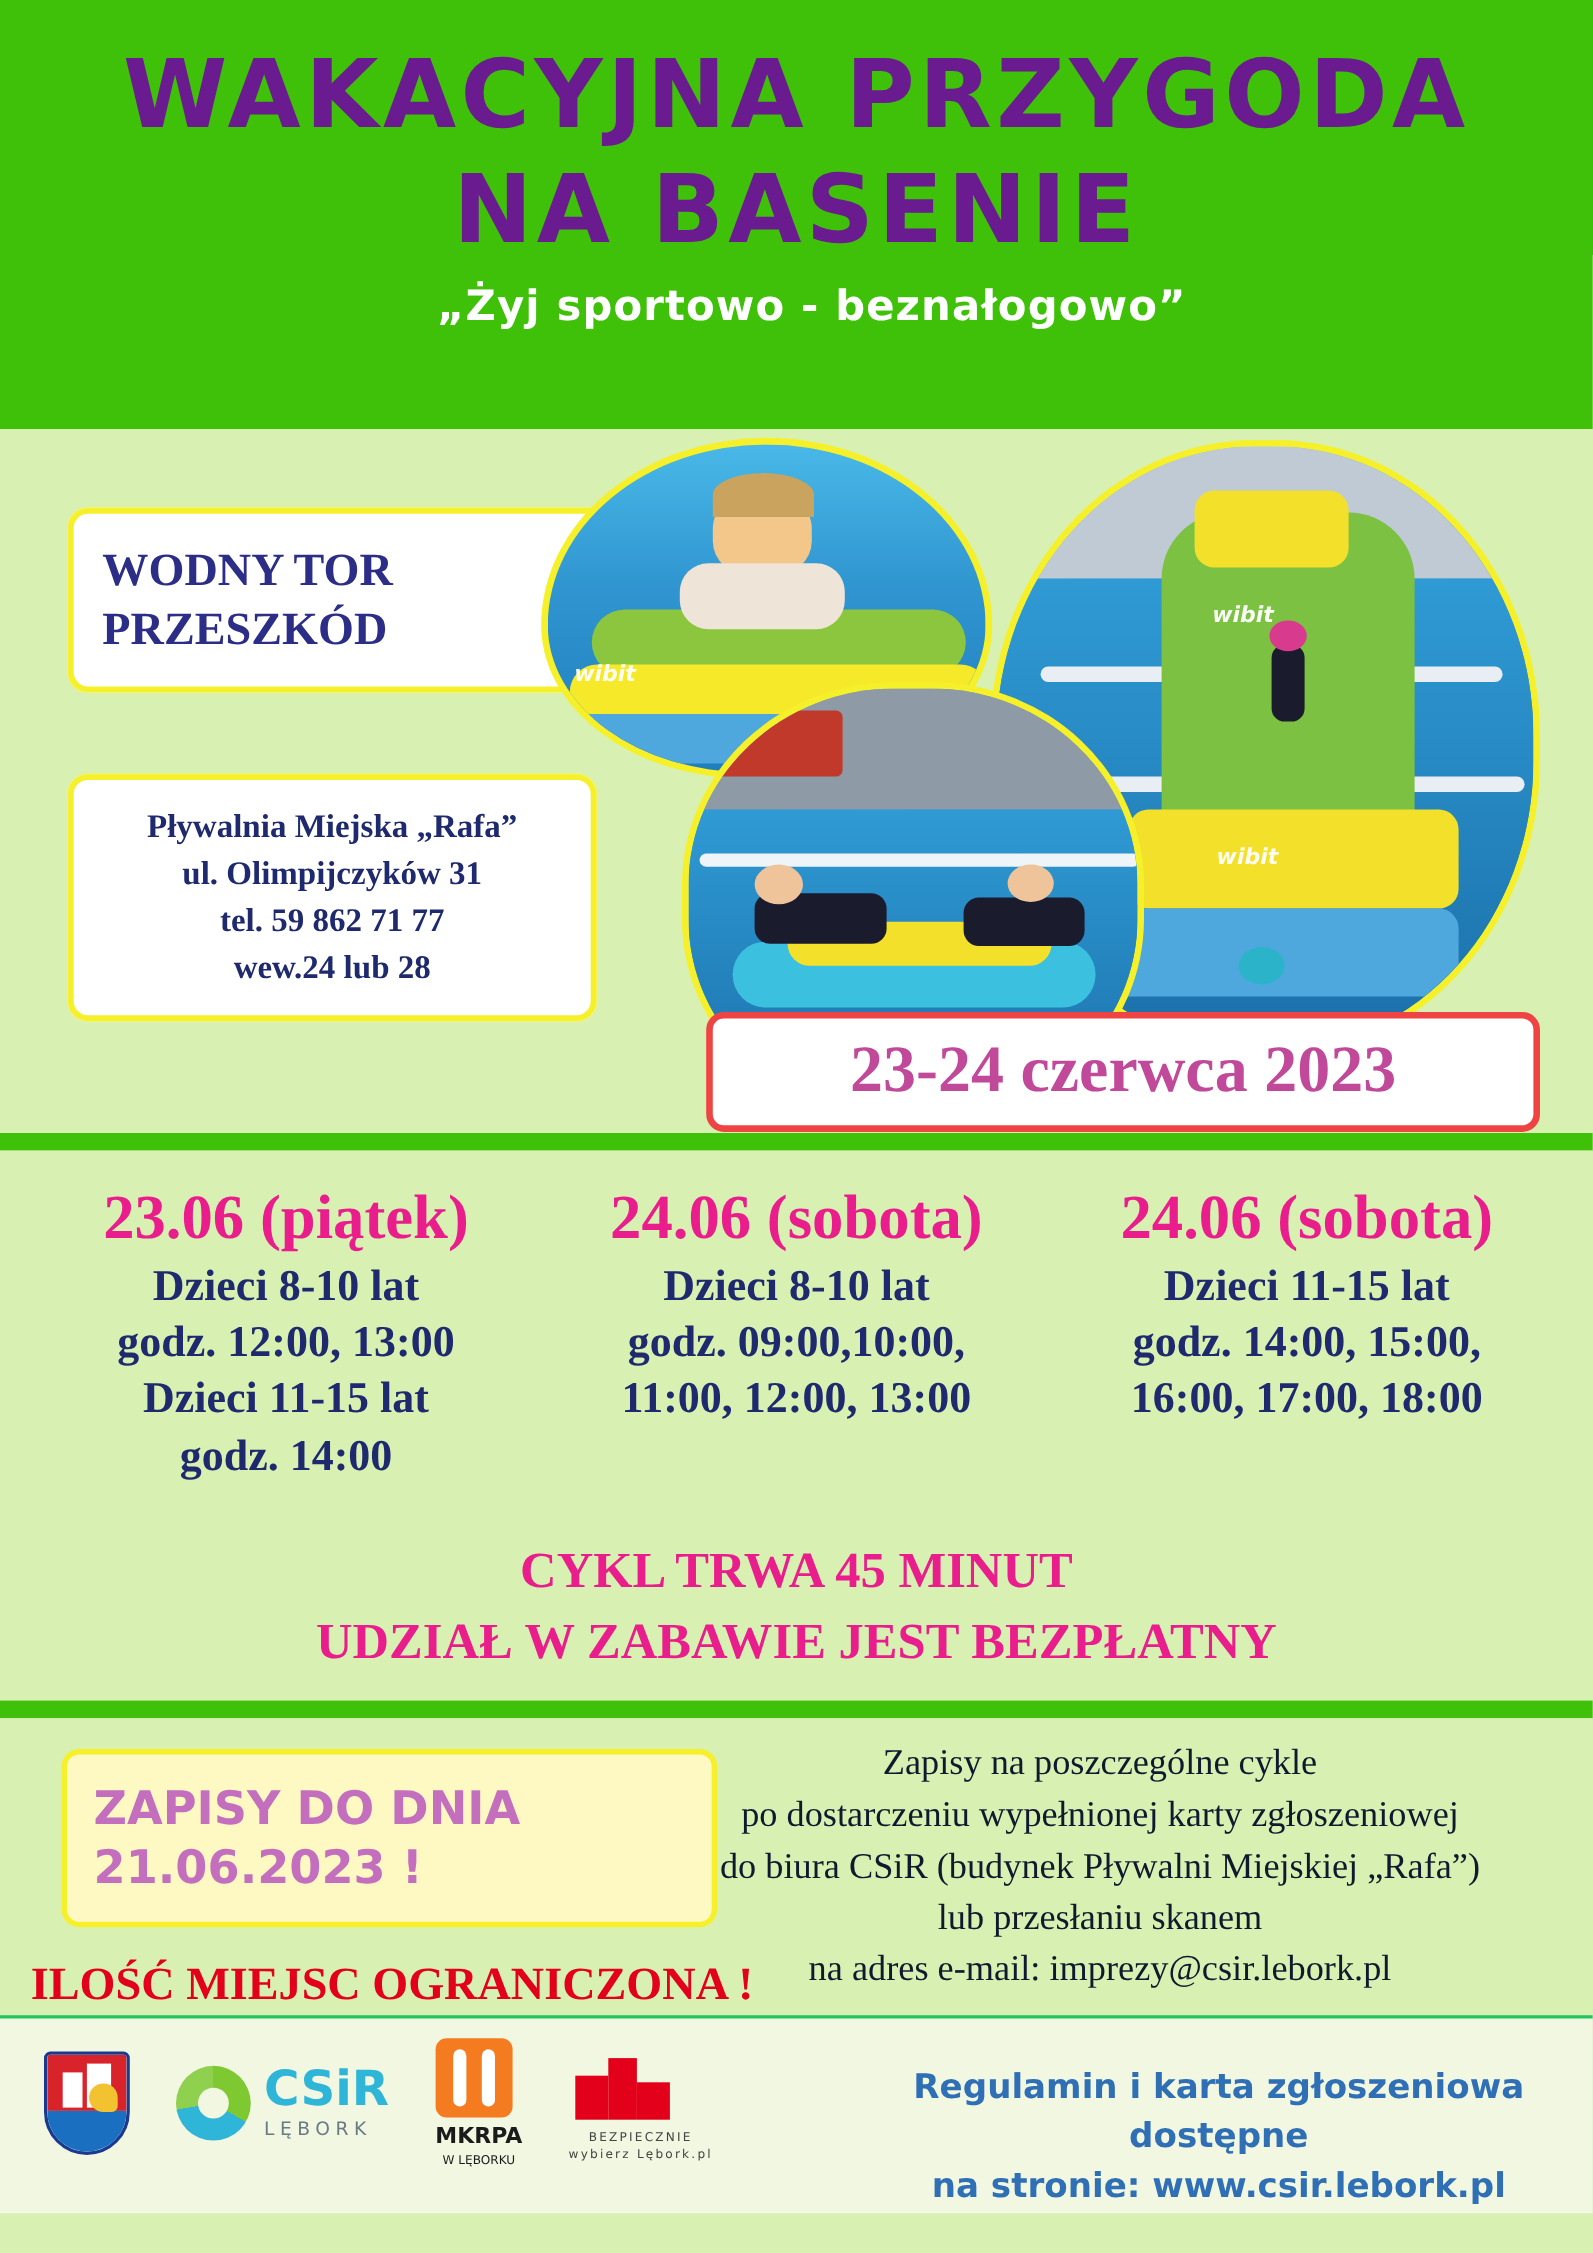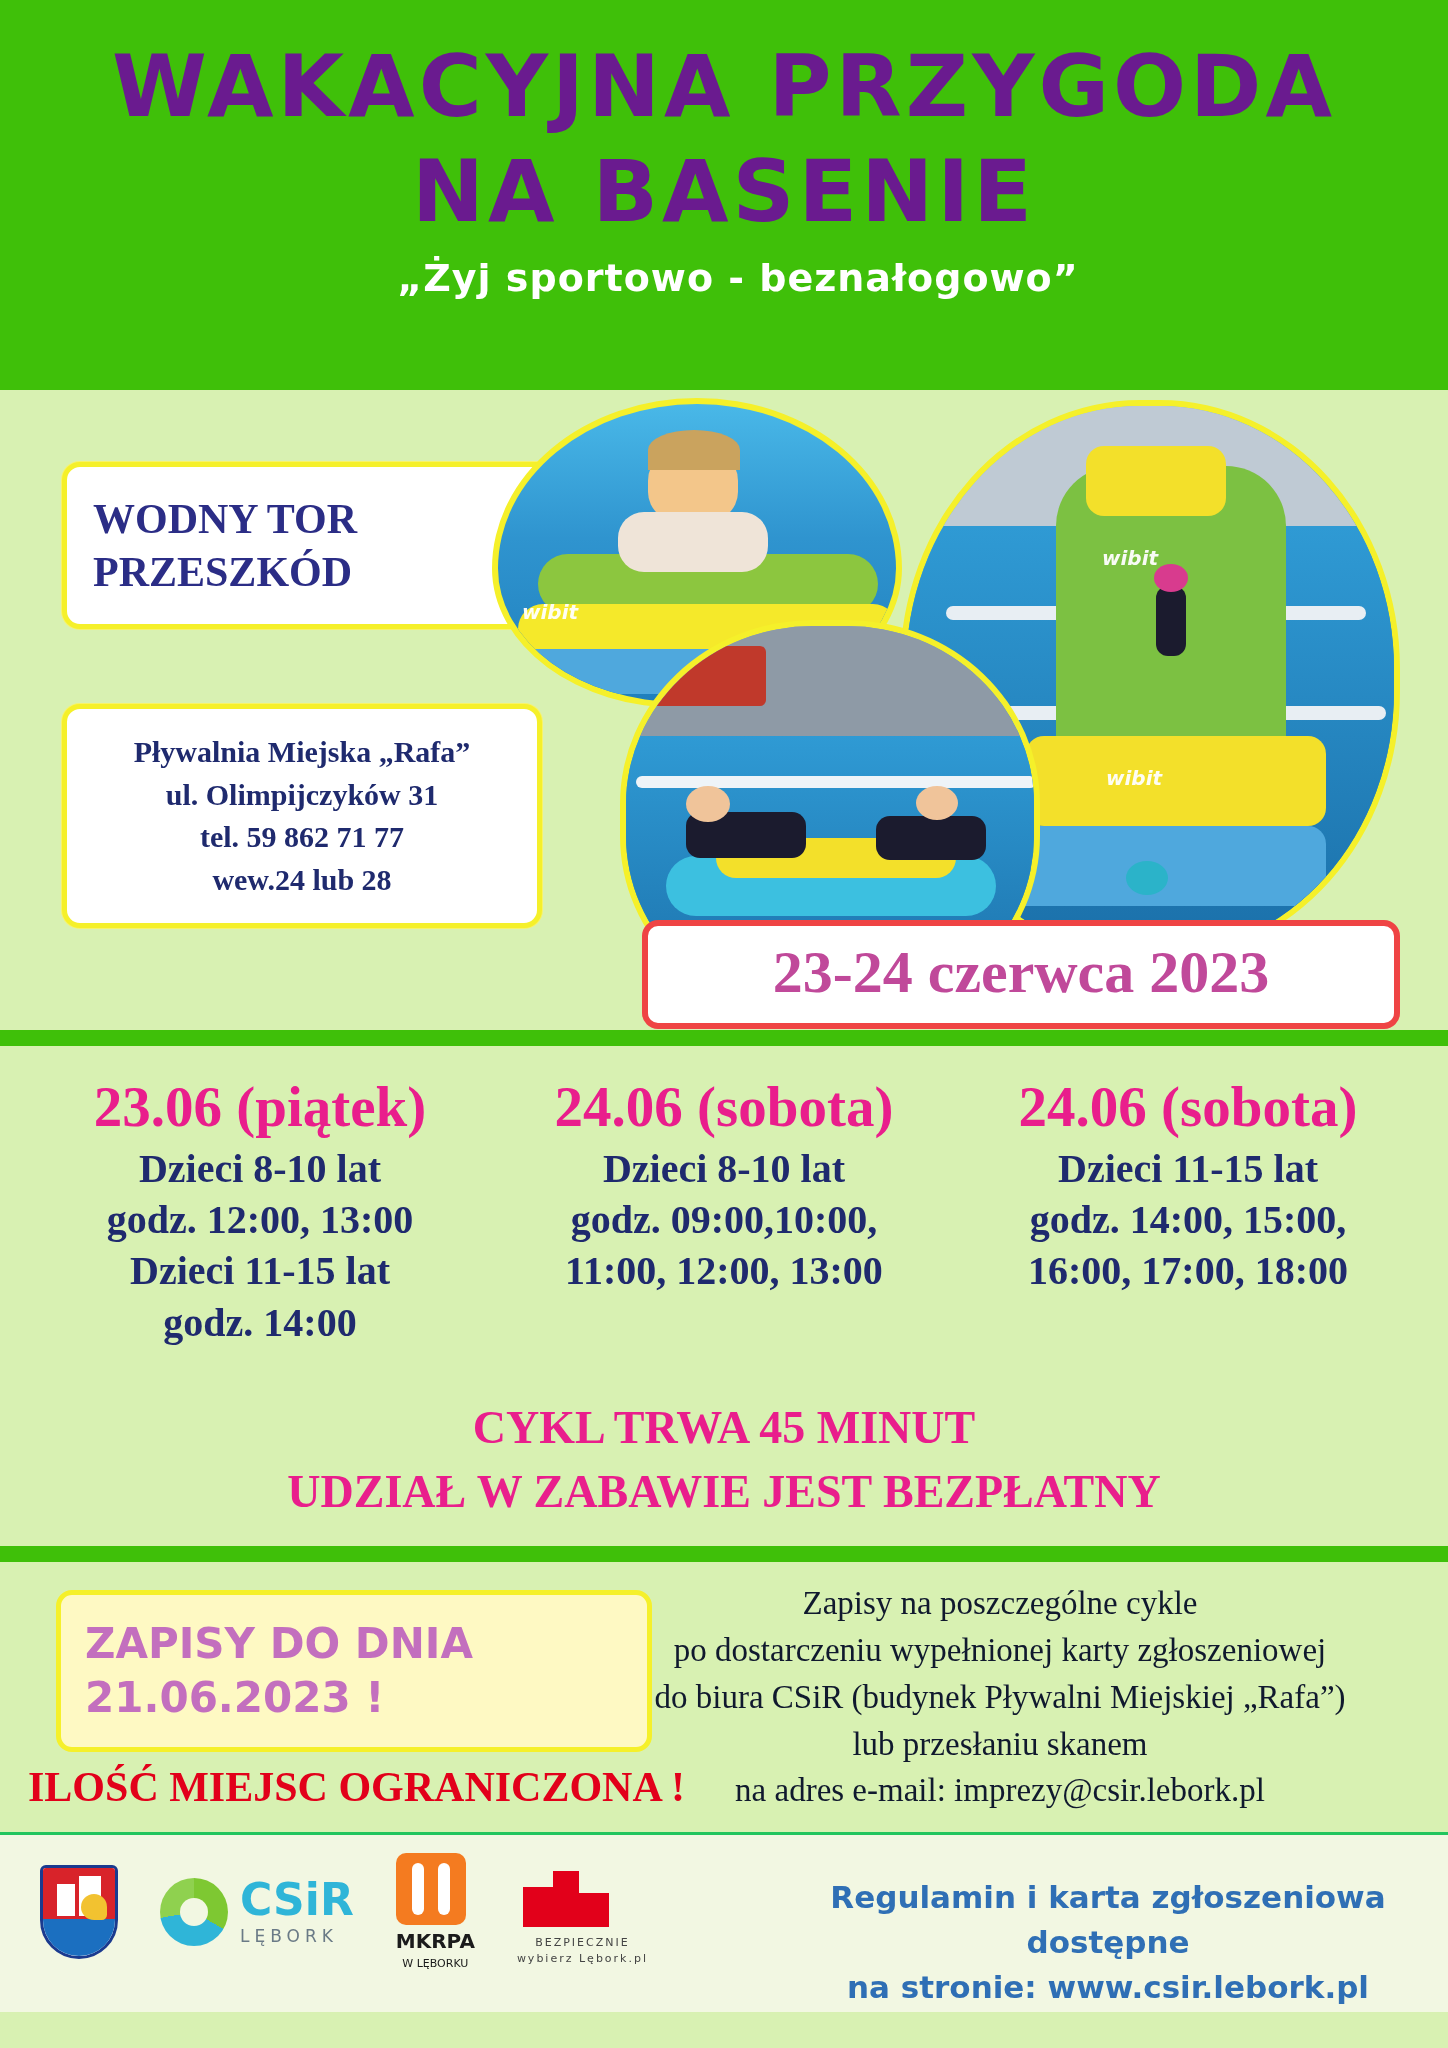--- a/index.html
+++ b/index.html
@@ -195,21 +195,21 @@
     text-align: center;
   }
   .signup-right div {
     font-family: "Liberation Serif", serif;
     color: #10192e;
     font-size: 33px;
     line-height: 1.42;
   }
   .limited {
     position: absolute;
-    left: 28px; top: 201px;
+    left: 28px; top: 218px;
     font-family: "Liberation Serif", serif;
     font-weight: bold;
     color: #e2001a;
     font-size: 42px;
   }
 
   
   .footer {
     position: relative;
     height: 180px;

